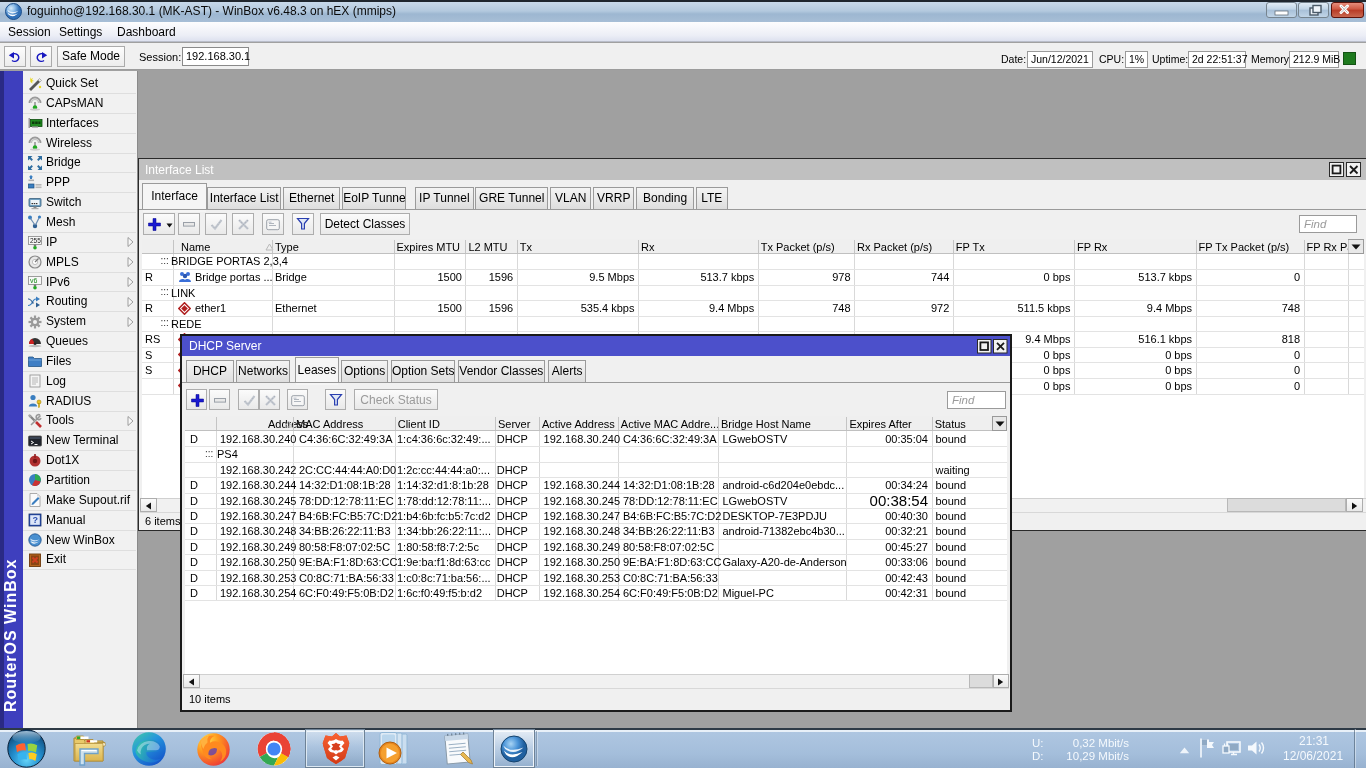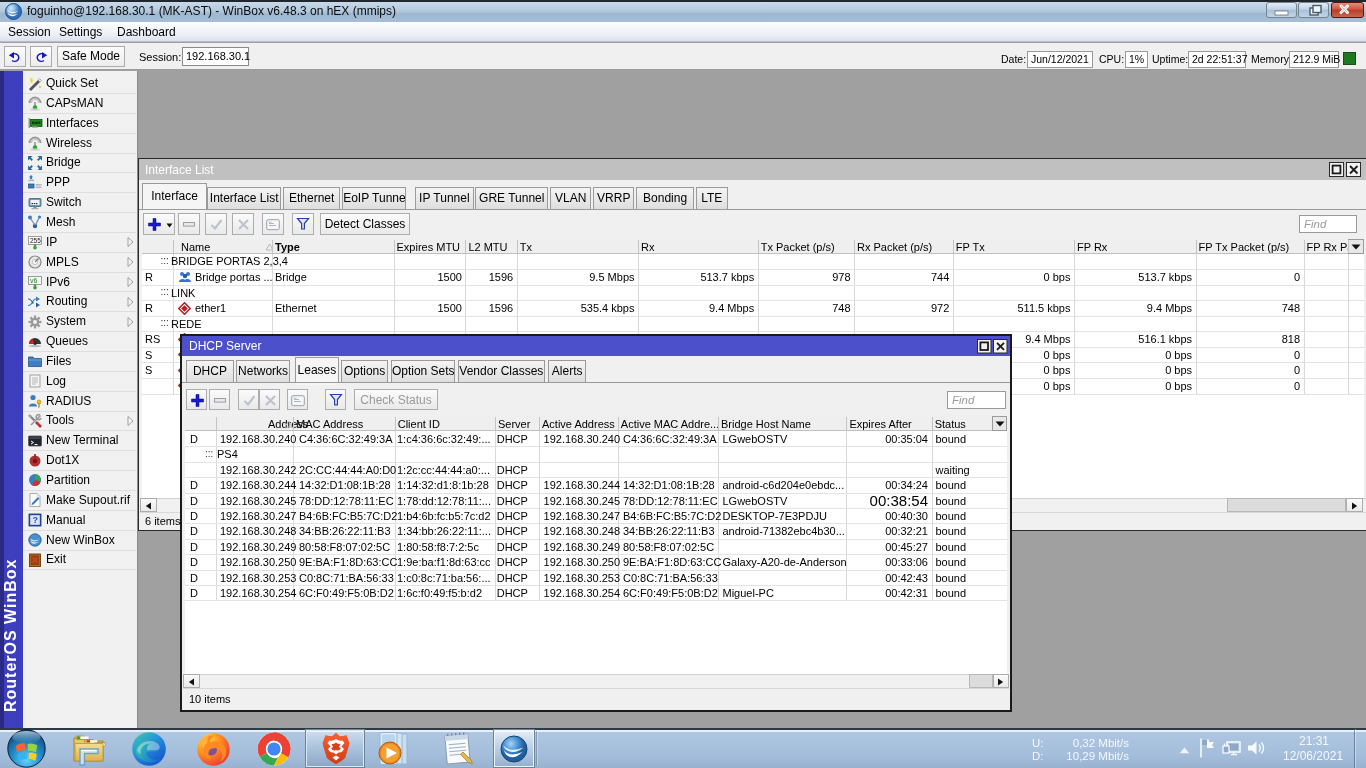--- a/index.html
+++ b/index.html
@@ -365,21 +365,21 @@
       <svg width="14" height="14" viewBox="0 0 14 14" style="position:absolute;left:3px;top:3px">
         <path d="M1.5 1.5 L12.5 1.5 L8.4 6.5 L8.4 12 L5.6 12 L5.6 6.5 Z" fill="#dfe7f5" stroke="#2a3fb0" stroke-width="1.2"></path>
       </svg>
     </div>
 <div class="tbtn" style="left:181px;top:54px;width:90px;height:22px;">
       <div style="position:absolute;left:0;top:3px;width:100%;text-align:center;font-size:12px;">Detect Classes</div>
     </div>
 <div class="abs" style="left:1160px;top:56px;width:58px;height:18px;background:#fff;border:1px solid #9a9a9a;font-size:11.5px;font-style:italic;color:#9a9a9a;line-height:16px;padding-left:4px;">Find</div>
 <div style="position:absolute;left:3px;top:80px;width:1222px;height:15px;background:#efefef;border-bottom:1px solid #c0c0c0;"></div>
 <div style="position:absolute;left:42px;top:80.7px;font-size:11px;line-height:14px;color:#000;font-weight:normal;white-space:nowrap;">Name</div>
-<div style="position:absolute;left:136px;top:80.7px;font-size:11px;line-height:14px;color:#000;font-weight:bold;white-space:nowrap;">Type</div>
+<div style="position:absolute;left:136px;top:80.7px;font-size:11px;line-height:14px;color:#000;font-weight:normal;white-space:nowrap;">Type</div>
 <div style="position:absolute;left:257.5px;top:80.7px;font-size:11px;line-height:14px;color:#000;font-weight:normal;white-space:nowrap;">Expires MTU</div>
 <div style="position:absolute;left:329.4px;top:80.7px;font-size:11px;line-height:14px;color:#000;font-weight:normal;white-space:nowrap;">L2 MTU</div>
 <div style="position:absolute;left:380.7px;top:80.7px;font-size:11px;line-height:14px;color:#000;font-weight:normal;white-space:nowrap;">Tx</div>
 <div style="position:absolute;left:502px;top:80.7px;font-size:11px;line-height:14px;color:#000;font-weight:normal;white-space:nowrap;">Rx</div>
 <div style="position:absolute;left:621.7px;top:80.7px;font-size:11px;line-height:14px;color:#000;font-weight:normal;white-space:nowrap;">Tx Packet (p/s)</div>
 <div style="position:absolute;left:718px;top:80.7px;font-size:11px;line-height:14px;color:#000;font-weight:normal;white-space:nowrap;">Rx Packet (p/s)</div>
 <div style="position:absolute;left:816.8px;top:80.7px;font-size:11px;line-height:14px;color:#000;font-weight:normal;white-space:nowrap;">FP Tx</div>
 <div style="position:absolute;left:938px;top:80.7px;font-size:11px;line-height:14px;color:#000;font-weight:normal;white-space:nowrap;">FP Rx</div>
 <div style="position:absolute;left:1059.6px;top:80.7px;font-size:11px;line-height:14px;color:#000;font-weight:normal;white-space:nowrap;">FP Tx Packet (p/s)</div>
 <div style="position:absolute;left:1167.5px;top:80.7px;font-size:11px;line-height:14px;color:#000;font-weight:normal;white-space:nowrap;">FP Rx Pa</div>

